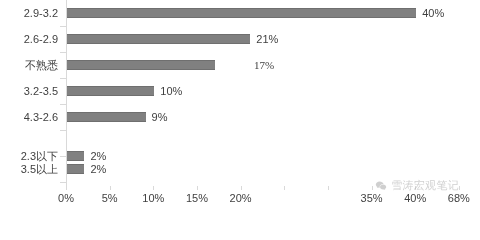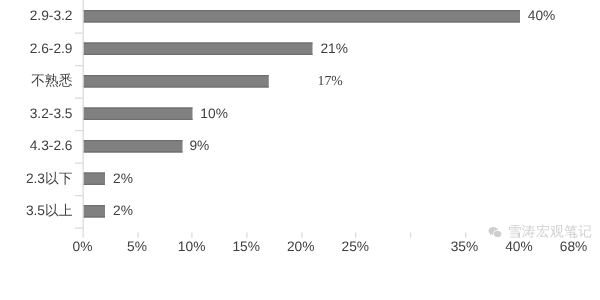--- a/index.html
+++ b/index.html
@@ -114,21 +114,21 @@
     margin-left: -20px;
     text-align: center;
     font-size: 11px;
     color: #3f3f3f;
     white-space: nowrap;
   }
 
   
   .watermark {
     position: absolute;
-    right: 6px;
+    right: 21px;
     top: 178px;
     display: flex;
     align-items: center;
     gap: 4px;
     opacity: 0.40;
     pointer-events: none;
   }
   .watermark-logo {
     width: 12px;
     height: 12px;
@@ -167,21 +167,21 @@
       <div class="row" style="top: 78px;">
         <div class="cat-label">3.2-3.5</div>
         <div class="bar" style="width: 87.3px;"></div>
         <div class="bar-value" style="left: 160.3px;">10%</div>
       </div>
       <div class="row" style="top: 104px;">
         <div class="cat-label">4.3-2.6</div>
         <div class="bar" style="width: 78.57px;"></div>
         <div class="bar-value" style="left: 151.57px;">9%</div>
       </div>
-      <div class="row" style="top: 130px;">
+      <div class="row" style="top: 143px;">
         <div class="cat-label">2.3以下</div>
         <div class="bar" style="width: 17.46px;"></div>
         <div class="bar-value" style="left: 90.46px;">2%</div>
       </div>
       <div class="row" style="top: 156px;">
         <div class="cat-label">3.5以上</div>
         <div class="bar" style="width: 17.46px;"></div>
         <div class="bar-value" style="left: 90.46px;">2%</div>
       </div>
     </div>
@@ -191,21 +191,20 @@
       <div class="x-tick-label" style="left: 66px;">0%</div>
       <div class="x-tick-mark" style="left: 109.65px;"></div>
       <div class="x-tick-label" style="left: 109.65px;">5%</div>
       <div class="x-tick-mark" style="left: 153.3px;"></div>
       <div class="x-tick-label" style="left: 153.3px;">10%</div>
       <div class="x-tick-mark" style="left: 196.95px;"></div>
       <div class="x-tick-label" style="left: 196.95px;">15%</div>
       <div class="x-tick-mark" style="left: 240.6px;"></div>
       <div class="x-tick-label" style="left: 240.6px;">20%</div>
       <div class="x-tick-mark" style="left: 284.25px;"></div>
-      <div class="x-tick-label" style="left: 284.25px;">25%</div>
       <div class="x-tick-mark" style="left: 327.9px;"></div>
       <div class="x-tick-mark" style="left: 371.55px;"></div>
       <div class="x-tick-label" style="left: 371.55px;">35%</div>
       <div class="x-tick-mark" style="left: 415.2px;"></div>
       <div class="x-tick-label" style="left: 415.2px;">40%</div>
       <div class="x-tick-mark" style="left: 458.85px;"></div>
       <div class="x-tick-label" style="left: 458.85px;">68%</div>
     </div>
 
   <div class="watermark">

